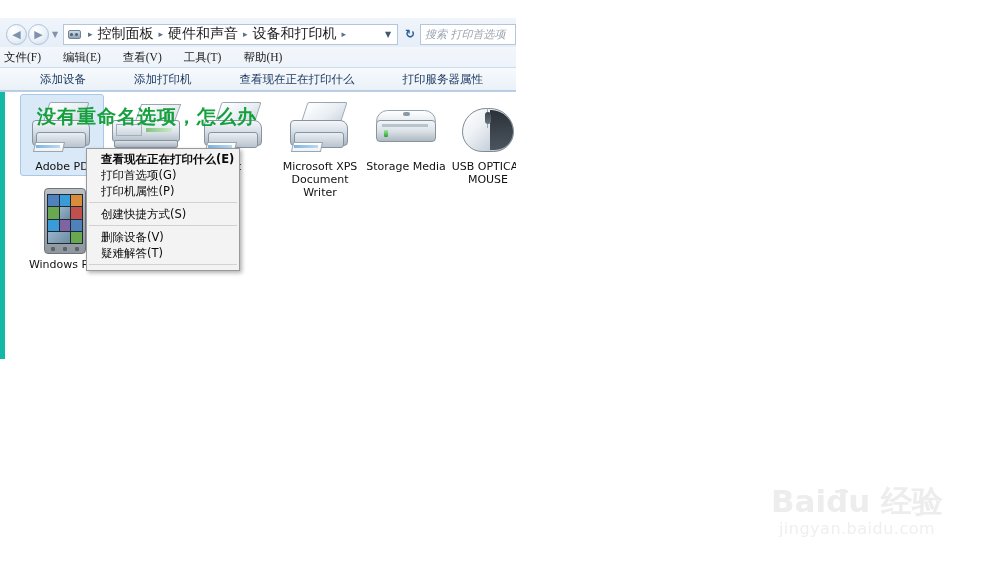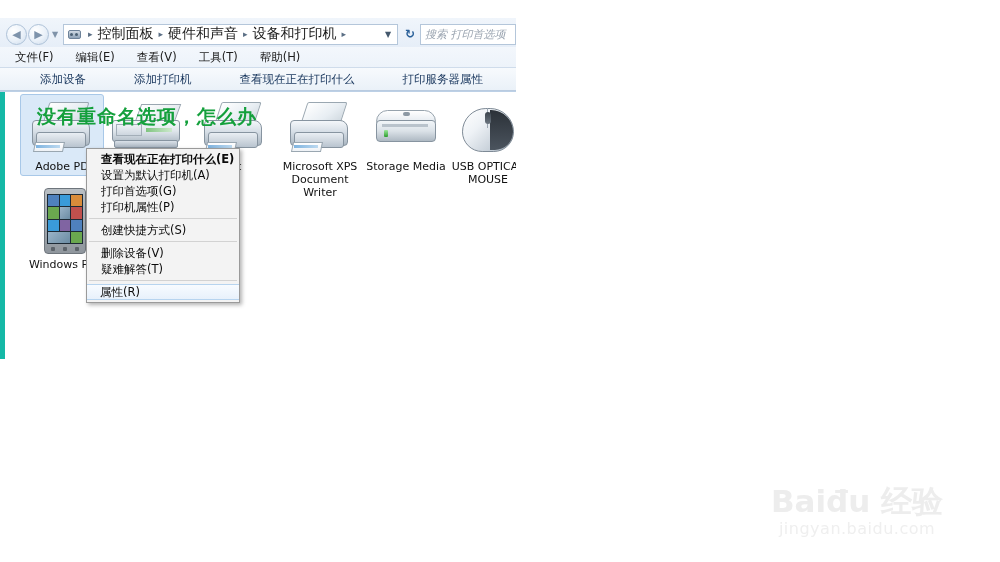--- a/index.html
+++ b/index.html
@@ -83,21 +83,22 @@
     overflow:hidden;
   }
   .search-ph {
     font-size: 11px; color:#9aa4b0; font-style: italic; white-space: nowrap;
   }
 
   
   .menubar {
     height: 20px; display:flex; align-items:center;
     background: linear-gradient(to bottom,#f3f7fc 0%, #edf3fa 100%);
-    padding-left: 15px;
+    padding-left: 4px;
+    font-family: Liberation Serif, serif;
   }
   .menubar .mi { font-size: 11.5px; color:#1c1c1c; margin-right: 22px; white-space: nowrap; }
 
   
   .cmdbar {
     height: 24px; display:flex; align-items:center;
     background: linear-gradient(to bottom,#f7fafd 0%, #eaf1f8 100%);
     border-top: 1px solid #cfdceb;
     border-bottom: 1px solid #b9cbe0;
     padding-left: 12px;
@@ -479,30 +480,28 @@
         </div>
 
       </div>
     </div>
   </div>
 
   <div class="annot">没有重命名选项，怎么办</div>
 
   <div class="ctxmenu">
     <div class="ci-row bold">查看现在正在打印什么(E)</div>
-    <div class="ci-row">设置为默认打印机(A)</div>
     <div class="ci-row">打印首选项(G)</div>
     <div class="ci-row">打印机属性(P)</div>
     <div class="sep"></div>
     <div class="ci-row">创建快捷方式(S)</div>
     <div class="sep"></div>
     <div class="ci-row">删除设备(V)</div>
     <div class="ci-row">疑难解答(T)</div>
     <div class="sep"></div>
-    <div class="ci-row hover">属性(R)</div>
   </div>
 
   <div class="watermark">
     <div class="wm-top">Baiđu 经验</div>
     <div class="wm-bottom">jingyan.baidu.com</div>
   </div>
 
 </div>
 
 </body></html>

